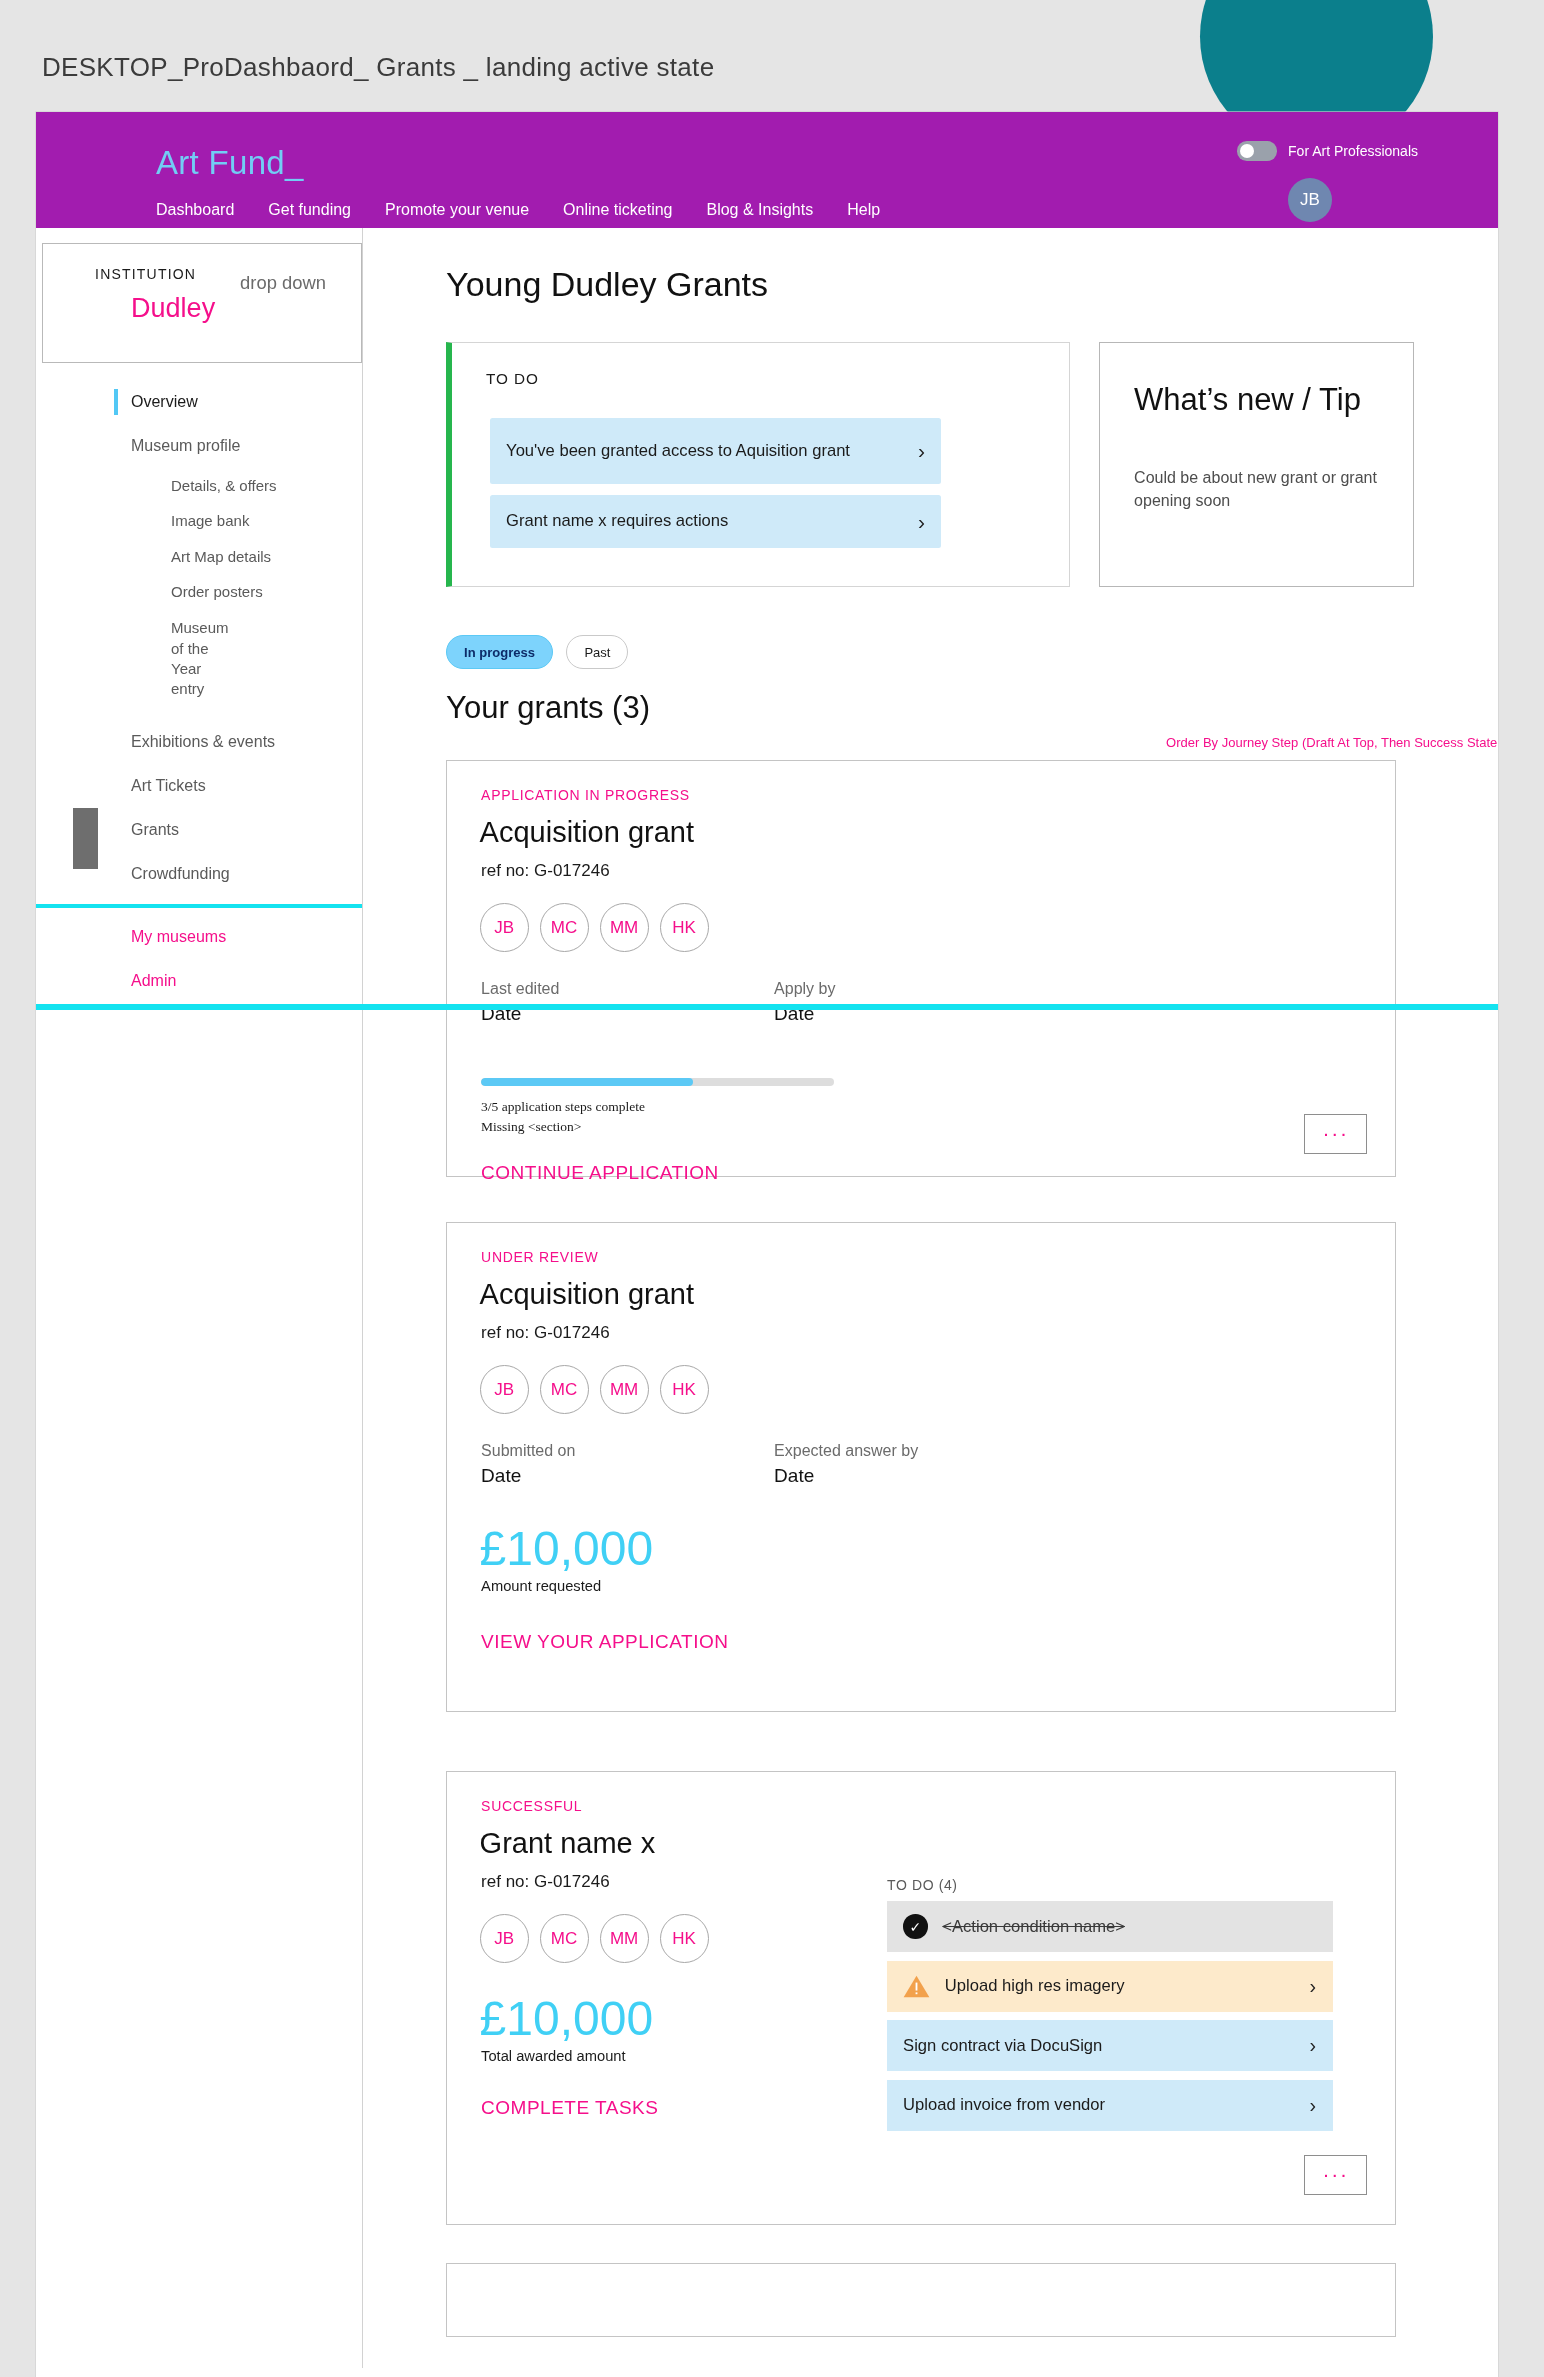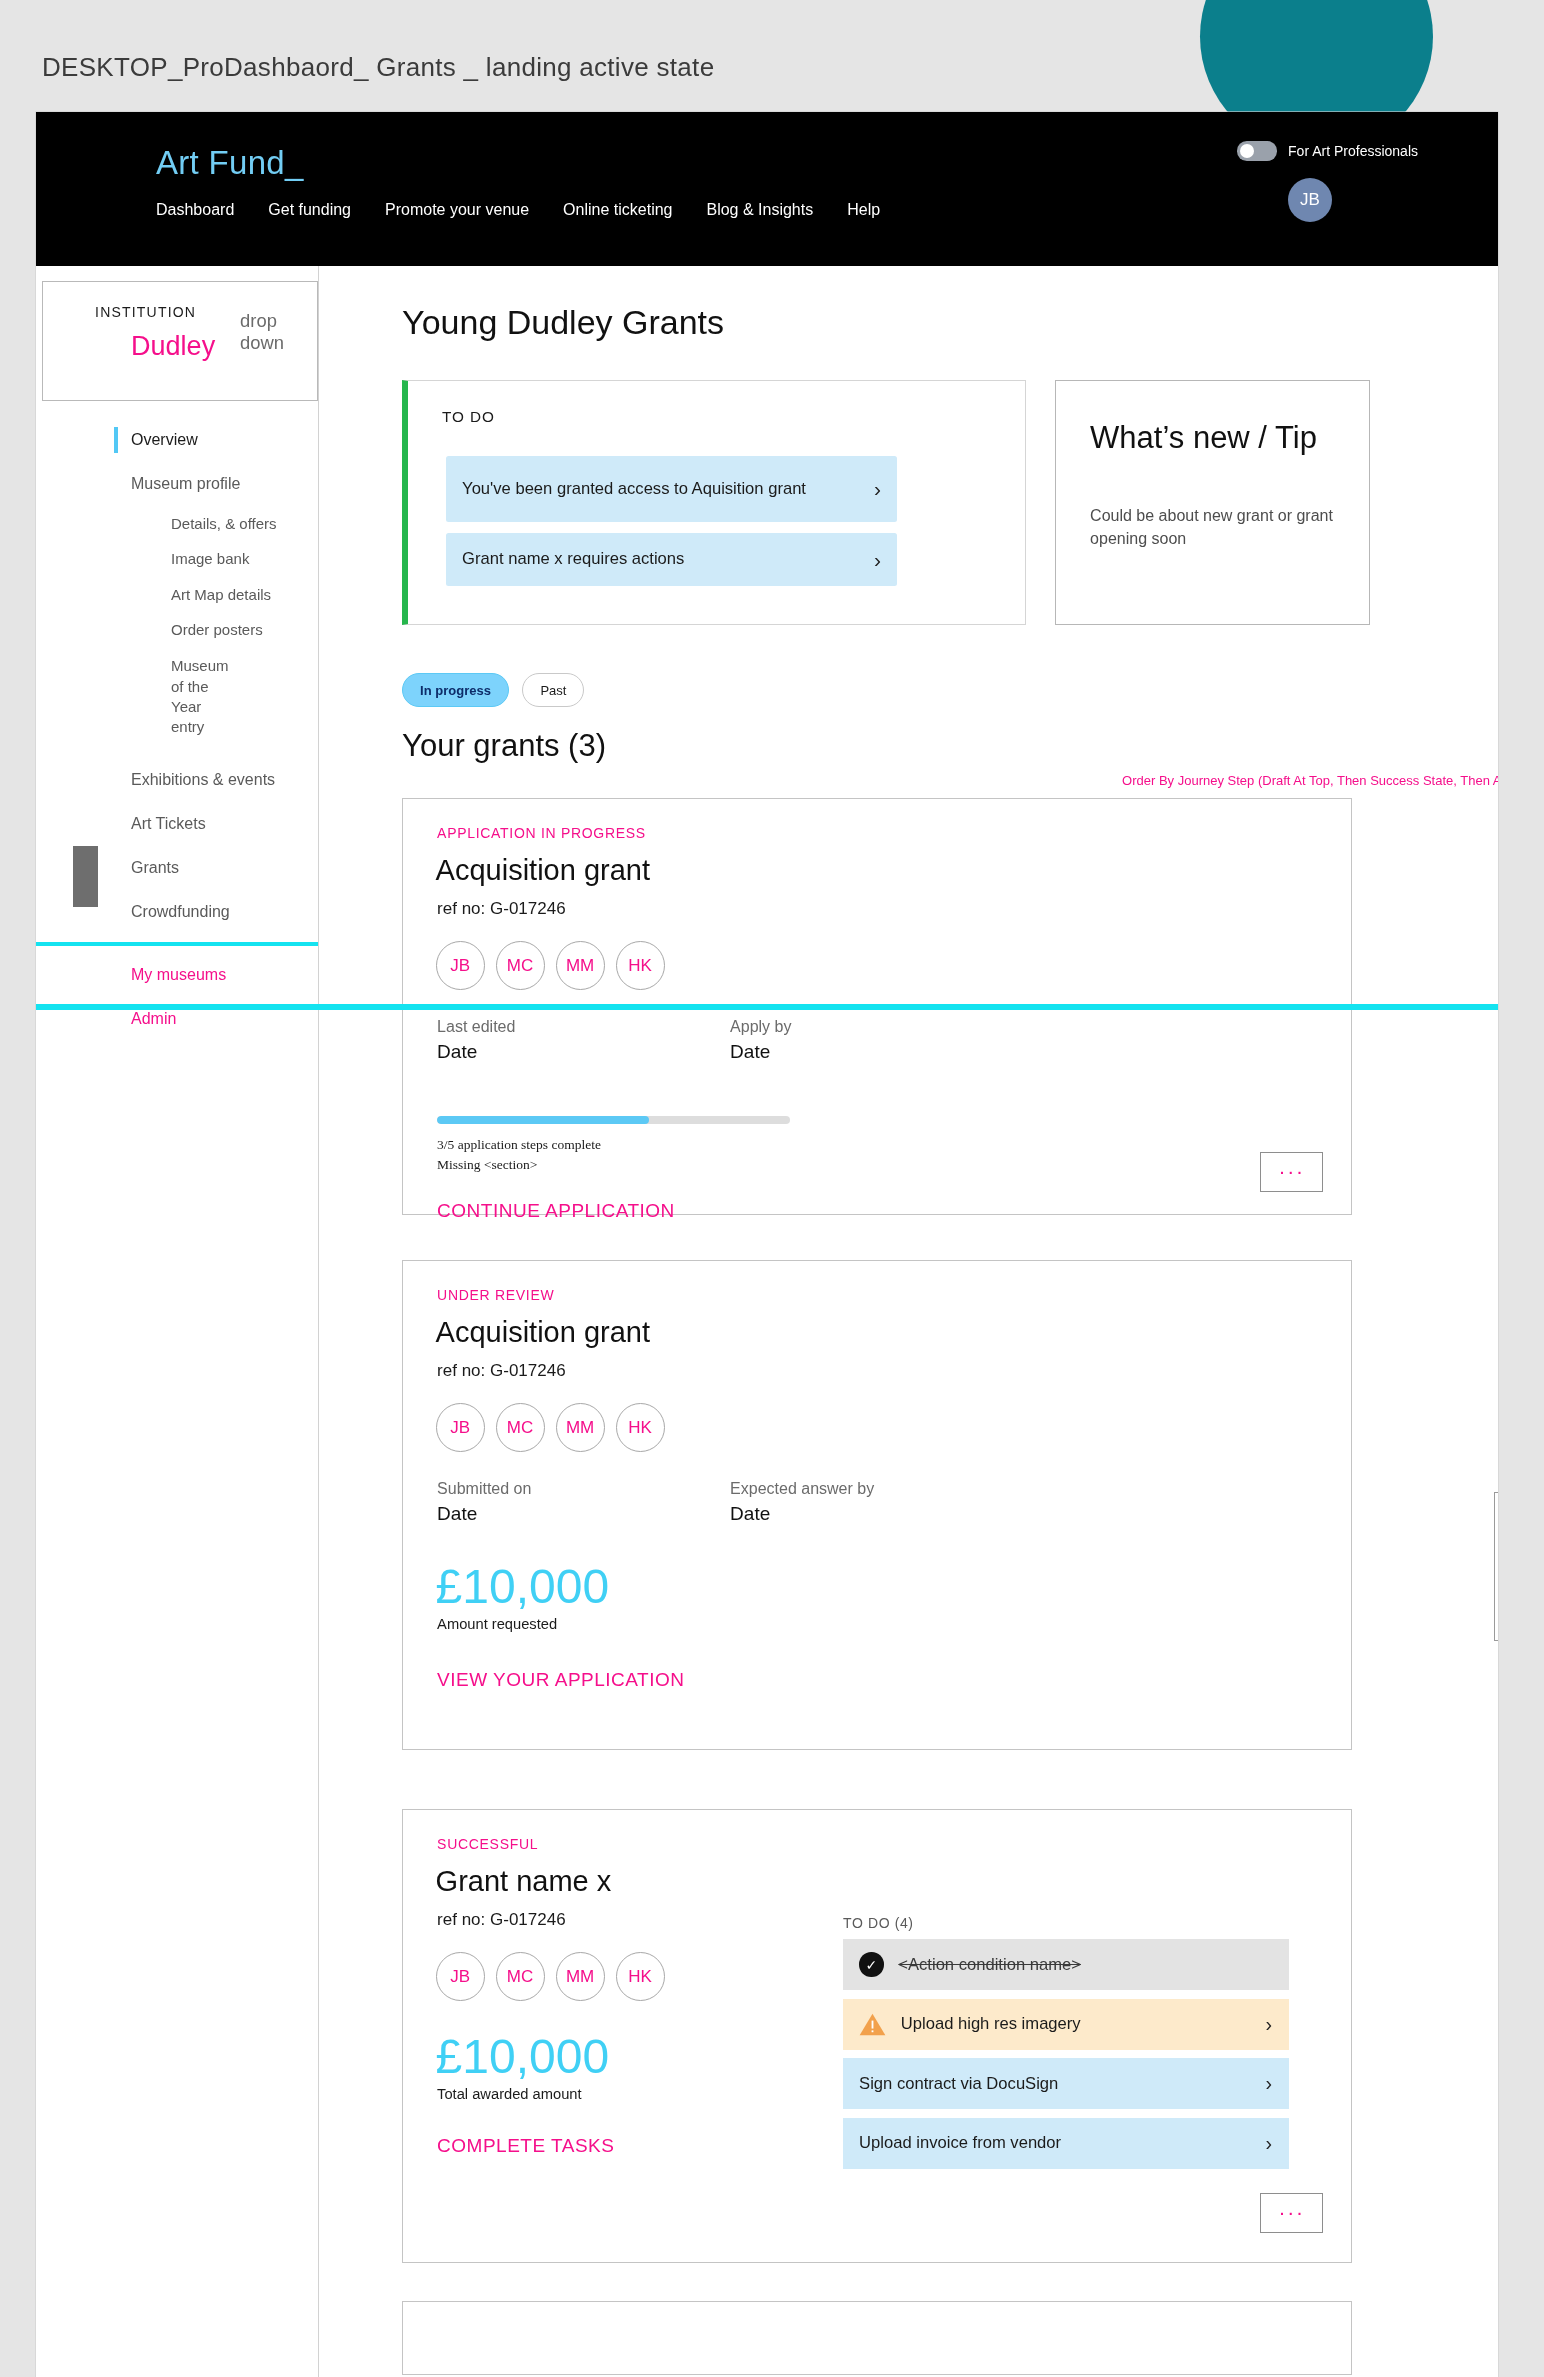--- a/index.html
+++ b/index.html
@@ -28,22 +28,22 @@
   .window {
     position: absolute; left: 36px; top: 112px;
     width: 1462px; height: 2266px;
     background: #ffffff;
     box-shadow: 0 0 0 0.6px #cfcfcf;
     overflow: hidden;
   }
 
   
   .header {
-    position: relative; width: 100%; height: 154px;
-    background: #000000;
+    position: relative; width: 100%; height: 116px;
+    background: #a21caf;
   }
   .brand {
     position: absolute; left: 120px; top: 32px;
     font-size: 33px; color: #72cdf4; font-weight: 400;
     letter-spacing: 0.3px;
   }
   .topnav {
     position: absolute; left: 120px; top: 89px;
     display: flex; gap: 34px; align-items: center;
   }
@@ -72,21 +72,21 @@
 
   
   .body-row { display: flex; width: 100%; }
   .sidebar {
     width: 372px; min-height: 2140px;
     border-right: 0.6px solid #d2d2d2;
     position: relative; background: #fff;
   }
   .inst-box {
     margin: 14.7px 0 0 6.1px;
-    width: 276px; height: 120px;
+    width: 320px; height: 120px;
     border: 0.6px solid #b9b9b9; background: #fff;
     position: relative;
   }
   .inst-label {
     position: absolute; left: 52px; top: 22px;
     font-size: 14px; letter-spacing: 1.2px; color: #1b1b1b; font-weight: 400;
   }
   .inst-drop {
     position: absolute; left: 197px; top: 28px;
     font-size: 18.4px; color: #6b6b6b;

